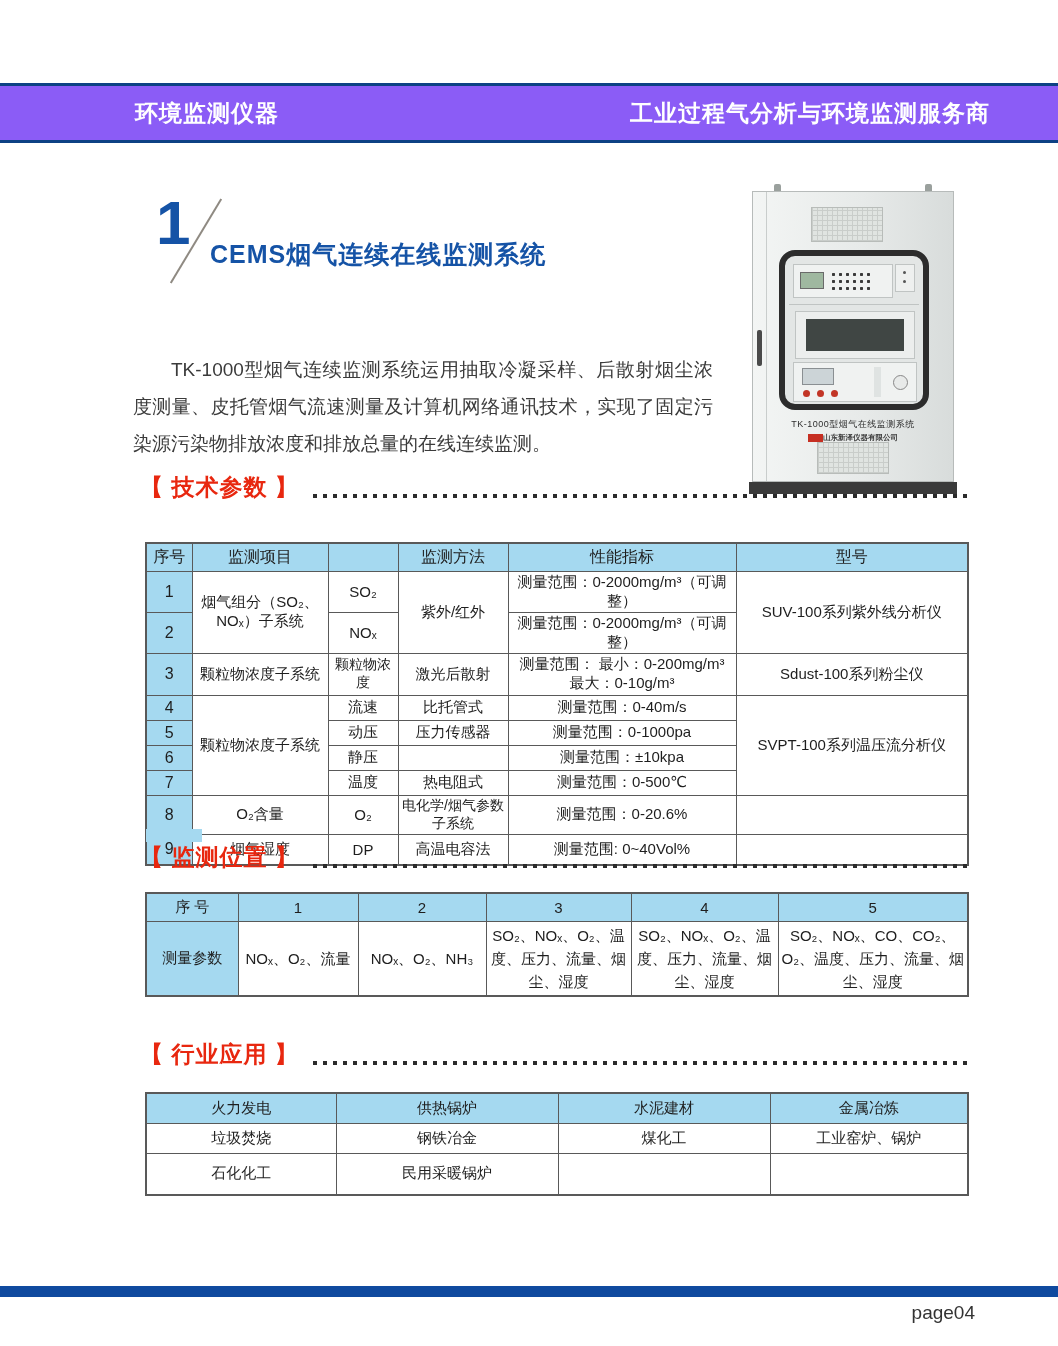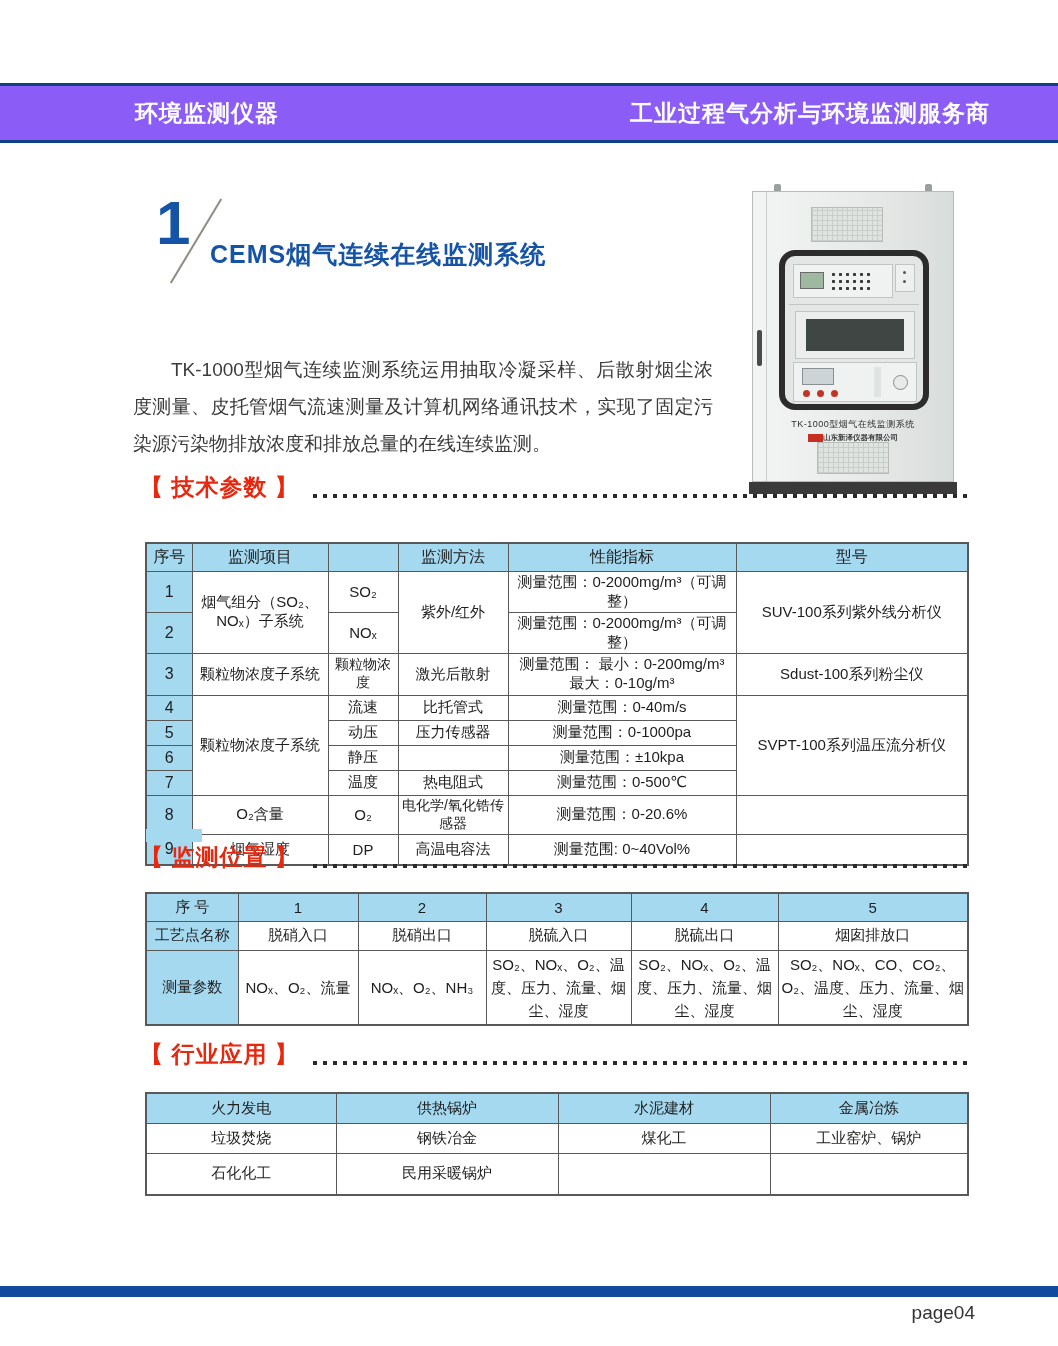--- a/index.html
+++ b/index.html
@@ -215,21 +215,21 @@
       <tr style="height:25px">
         <td class="hd">7</td>
         <td>温度</td>
         <td>热电阻式</td>
         <td>测量范围：0-500℃</td>
       </tr>
       <tr style="height:30px">
         <td class="hd">8</td>
         <td>O₂含量</td>
         <td>O₂</td>
-        <td class="small">电化学/氧化锆传感器</td>
+        <td class="small">电化学/烟气参数子系统</td>
         <td>测量范围：0-20.6%</td>
         <td></td>
       </tr>
       <tr style="height:31px">
         <td class="hd">9</td>
         <td>烟气湿度</td>
         <td>DP</td>
         <td>高温电容法</td>
         <td>测量范围: 0~40Vol%</td>
         <td></td>
@@ -254,28 +254,20 @@
     </colgroup>
     <tbody>
       <tr style="height:28px">
         <td class="hd">序  号</td>
         <td class="hd">1</td>
         <td class="hd">2</td>
         <td class="hd">3</td>
         <td class="hd">4</td>
         <td class="hd">5</td>
       </tr>
-      <tr style="height:29px">
-        <td class="hd">工艺点名称</td>
-        <td>脱硝入口</td>
-        <td>脱硝出口</td>
-        <td>脱硫入口</td>
-        <td>脱硫出口</td>
-        <td>烟囱排放口</td>
-      </tr>
       <tr style="height:66px">
         <td class="hd">测量参数</td>
         <td class="params">NOₓ、O₂、流量</td>
         <td class="params">NOₓ、O₂、NH₃</td>
         <td class="params">SO₂、NOₓ、O₂、温度、压力、流量、烟尘、湿度</td>
         <td class="params">SO₂、NOₓ、O₂、温度、压力、流量、烟尘、湿度</td>
         <td class="params">SO₂、NOₓ、CO、CO₂、O₂、温度、压力、流量、烟尘、湿度</td>
       </tr>
     </tbody>
   </table>

